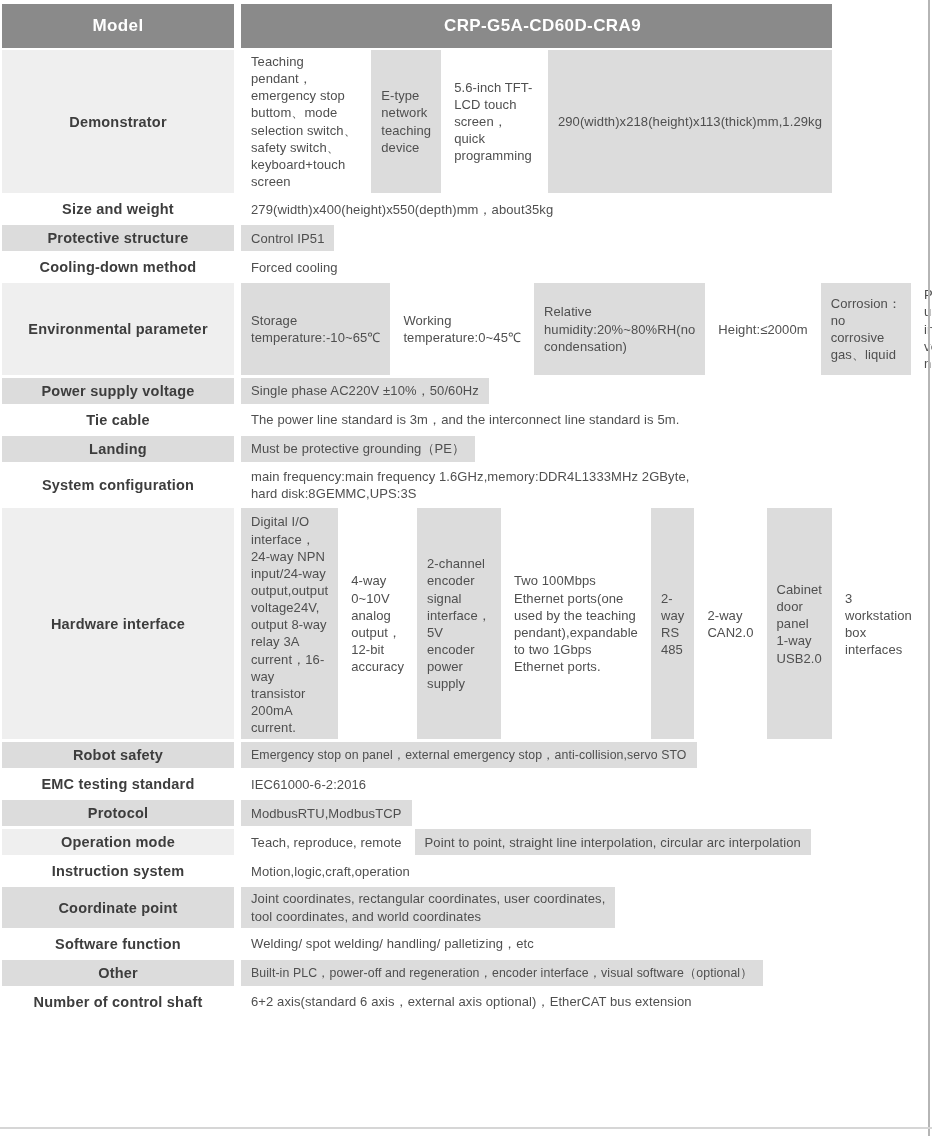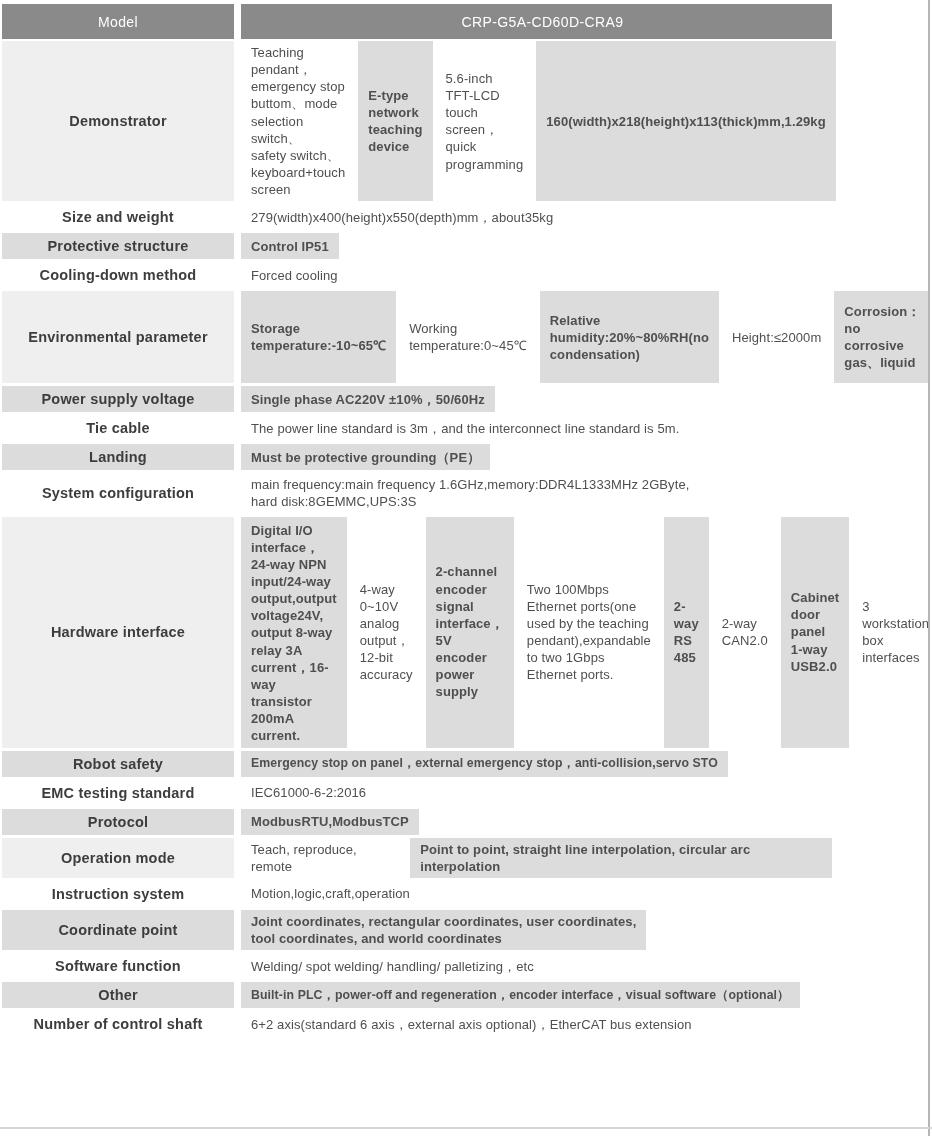--- a/index.html
+++ b/index.html
@@ -27,24 +27,24 @@
     width: 830px;
   }
   .header-row {
     display: flex;
     gap: 7px;
     margin-bottom: 2px;
   }
   .header-cell {
     background: var(--header-bg);
     color: var(--header-text);
-    font-weight: normal;
-    font-size: 14px;
+    font-weight: bold;
+    font-size: 17px;
     letter-spacing: 0.4px;
-    height: 35px;
+    height: 44px;
     display: flex;
     align-items: center;
     justify-content: center;
   }
   .header-cell.model { width: 232px; flex: 0 0 232px; }
   .header-cell.value { flex: 1; padding-left: 12px; }
   .group {
     display: flex;
     gap: 7px;
     margin-bottom: 3px;
@@ -74,21 +74,21 @@
     padding: 3px 10px;
     font-size: 13px;
     line-height: 1.32;
     color: var(--value-text);
     white-space: pre-line;
     letter-spacing: 0.1px;
   }
   .tint-light  { background: var(--tint-light); }
   .tint-gray   { background: var(--row-alt); }
   .tint-white  { background: #ffffff; }
-  .shade-gray  { background: var(--row-alt); font-weight: bold; }
+  .shade-gray  { background: var(--row-alt); }
   .shade-white { background: #ffffff; }
   
   [data-name="spec-group-hardware-interface"] .value-cell:first-child {
     min-height: 50px;
     align-items: flex-start;
     padding-top: 5px;
   }
   
   [data-name="spec-group-other"] .value-cell,
   [data-name="spec-group-robot-safety"] .value-cell {
@@ -120,21 +120,21 @@
     <div class="header-cell value" data-name="model-number-cell">CRP-G5A-CD60D-CRA9</div>
   </div>
   <div class="table-body" data-name="spec-table-body">
       <div class="group" data-name="spec-group-demonstrator">
         <div class="label-cell tint-light" data-name="spec-label-cell">Demonstrator</div>
         <div class="rows" data-name="spec-value-rows">
           <div class="value-cell shade-white" data-name="spec-value-cell">Teaching pendant，emergency stop buttom、mode selection switch、
 safety switch、keyboard+touch screen</div>
           <div class="value-cell shade-gray" data-name="spec-value-cell">E-type network teaching device</div>
           <div class="value-cell shade-white" data-name="spec-value-cell">5.6-inch TFT-LCD touch screen，quick programming</div>
-          <div class="value-cell shade-gray" data-name="spec-value-cell">160(width)x218(height)x113(thick)mm,1.29kg</div>
+          <div class="value-cell shade-gray" data-name="spec-value-cell">290(width)x218(height)x113(thick)mm,1.29kg</div>
         </div>
       </div>
       <div class="group" data-name="spec-group-size-and-weight">
         <div class="label-cell tint-white" data-name="spec-label-cell">Size and weight</div>
         <div class="rows" data-name="spec-value-rows">
           <div class="value-cell shade-white" data-name="spec-value-cell">279(width)x400(height)x550(depth)mm，about35kg</div>
         </div>
       </div>
       <div class="group" data-name="spec-group-protective-structure">
         <div class="label-cell tint-gray" data-name="spec-label-cell">Protective structure</div>

